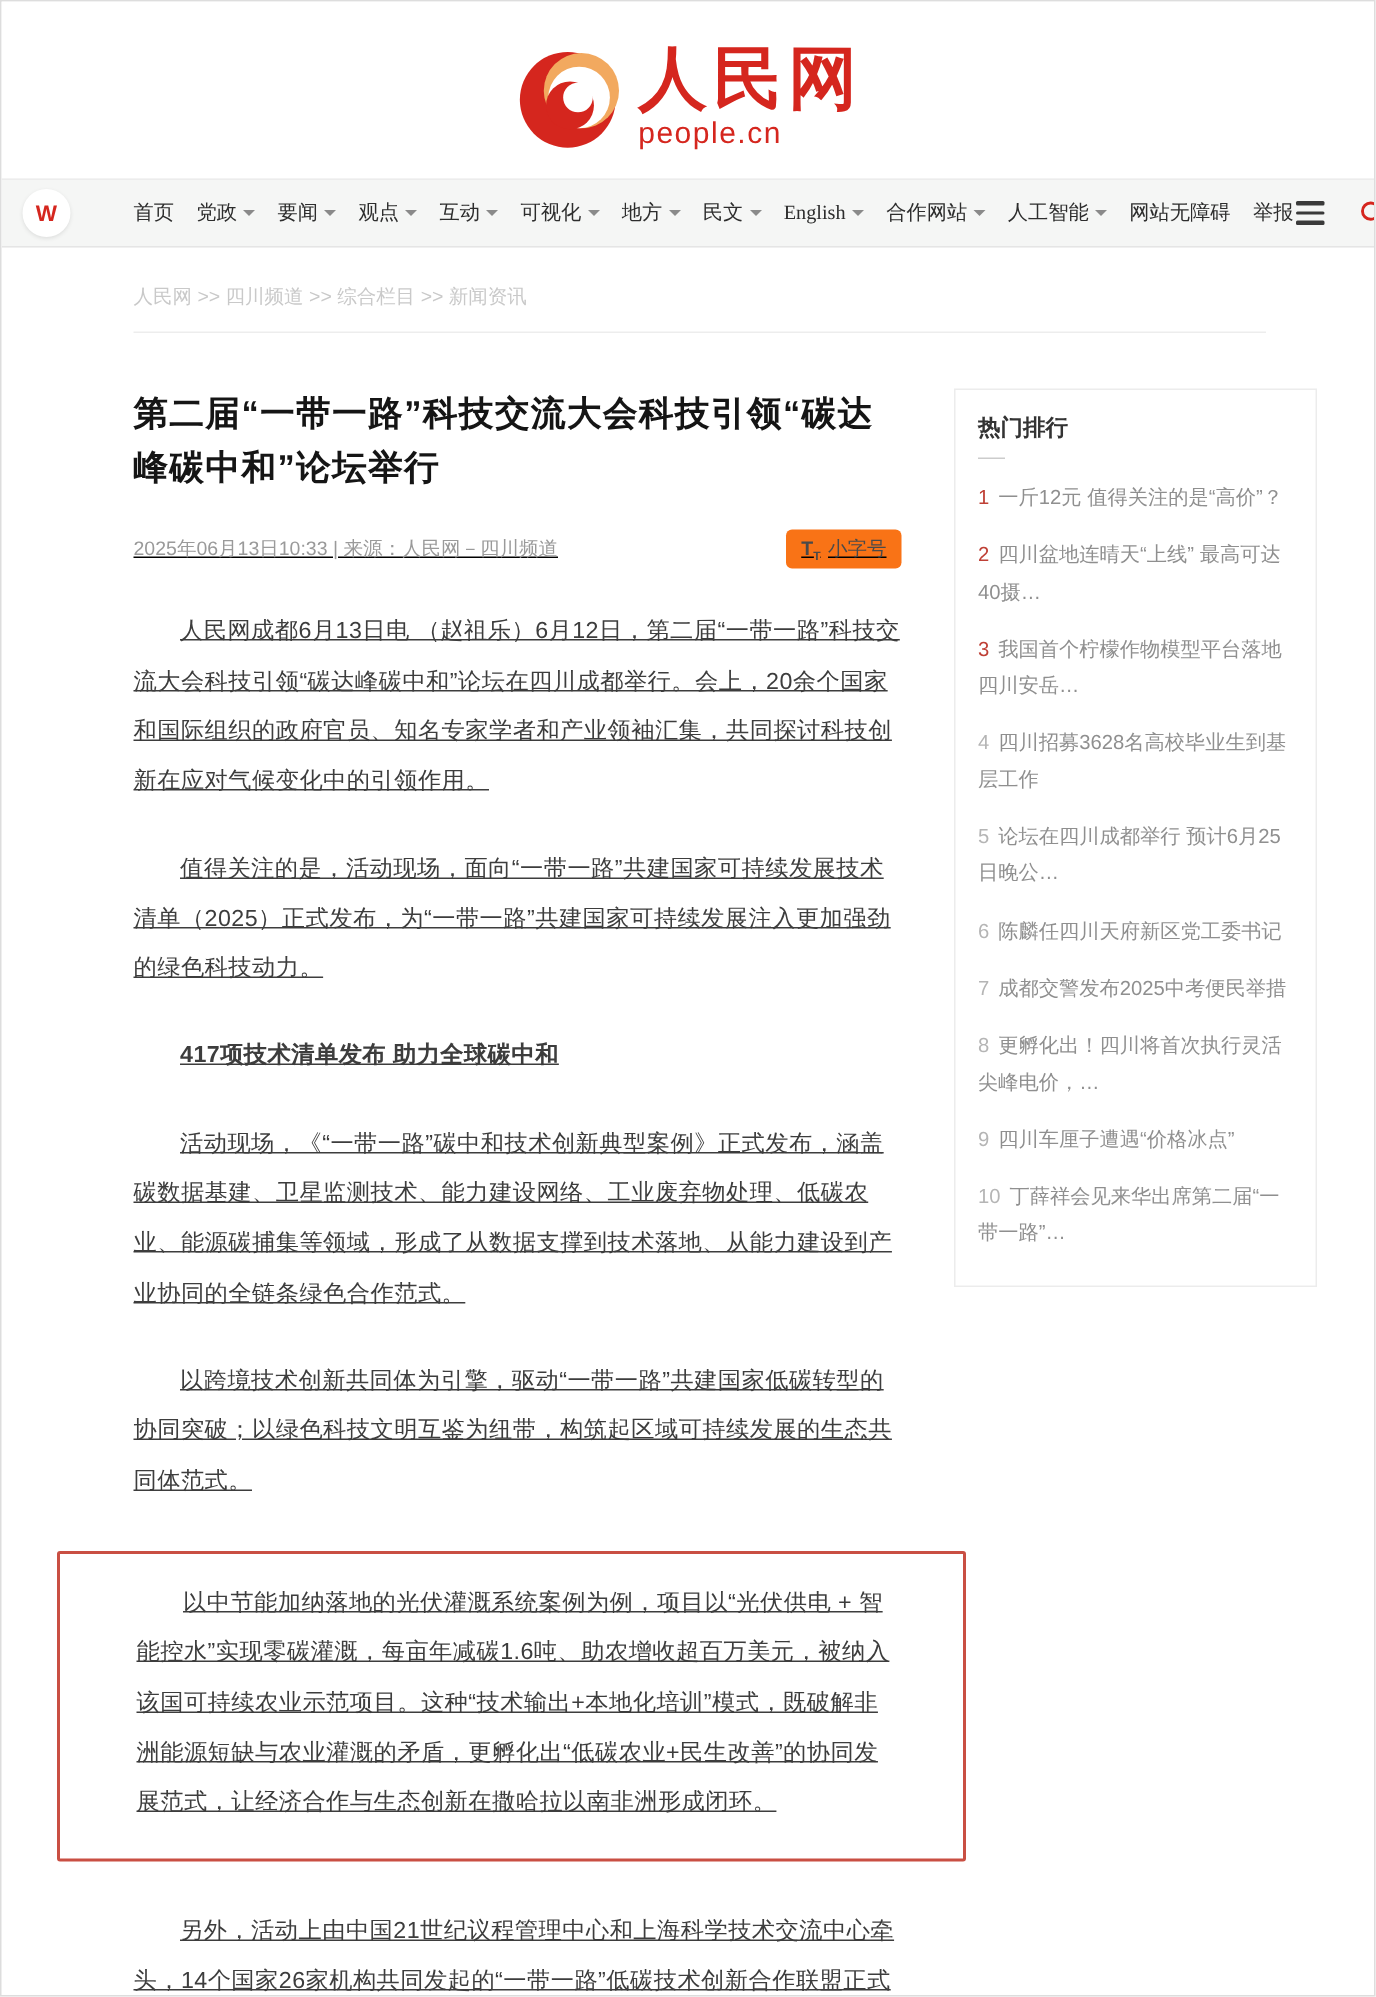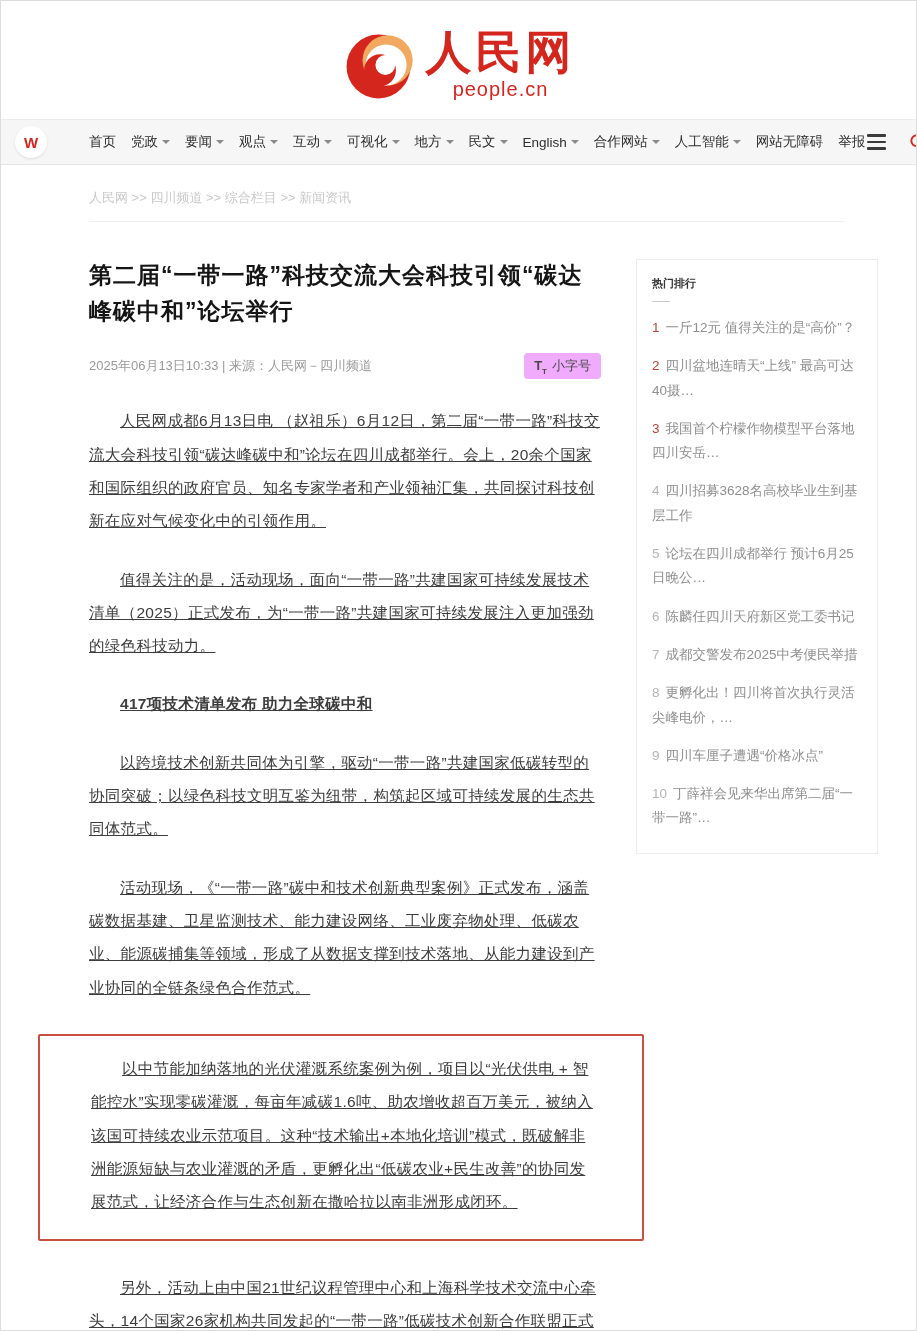--- a/index.html
+++ b/index.html
@@ -3,55 +3,55 @@
 <meta charset="utf-8">
 <style>
   * { margin:0; padding:0; box-sizing:border-box; }
   body { background:#e9eae9; font-family:"Liberation Sans","DejaVu Sans",sans-serif; }
   .screen { width:917px; height:1331px; margin:0 auto; background:#fff; position:relative; overflow:hidden; border:1px solid #ddd; }
 
   
   .site-header { height:118px; display:flex; align-items:center; justify-content:center; padding-top:10px; background:#fff; }
   .logo { display:flex; align-items:center; gap:8px; cursor:pointer; }
   .logo svg { width:76px; height:76px; }
-  .brand-txt { display:flex; flex-direction:column; align-items:center; }
+  .brand-txt { display:flex; flex-direction:column; align-items:flex-start; }
   .brand-cn { font-size:46px; font-weight:bold; color:#d5261e; letter-spacing:4px; line-height:1; font-family:"Liberation Serif","DejaVu Serif",serif; }
   .brand-en { font-size:20px; font-weight:normal; color:#d5261e; letter-spacing:1px; margin-top:2px; }
 
   
   .nav-bar { height:46px; background:#f5f6f5; border-top:1px solid #ececec; border-bottom:1px solid #e5e5e5; display:flex; align-items:center; padding:0 14px; }
   .w-badge { width:32px; height:32px; border-radius:50%; background:#fff; color:#d5261e; font-weight:bold; font-size:15px; display:flex; align-items:center; justify-content:center; box-shadow:0 1px 3px rgba(0,0,0,.10); cursor:pointer; flex:0 0 auto; }
-  .nav-items { display:flex; align-items:center; gap:15px; margin-left:42px; font-size:13.5px; color:#2d2d2d; }
+  .nav-items { display:flex; align-items:center; gap:15px; margin-left:42px; font-size:13.5px; color:#2d2d2d;font-family:Liberation Serif, serif; }
   .nav-item { display:flex; align-items:center; gap:4px; white-space:nowrap; cursor:pointer; }
   .caret { width:0; height:0; border:4px solid transparent; border-top-color:#8a8a8a; margin-top:4px; }
   .nav-right { margin-left:auto; display:flex; align-items:center; gap:20px; }
   .hamburger { display:flex; flex-direction:column; gap:4px; cursor:pointer; padding:2px; }
   .hamburger i { display:block; width:19px; height:2.5px; background:#3a3a3a; border-radius:1px; }
   .search-btn { cursor:pointer; display:flex; }
 
   
   .breadcrumb { margin:24px 72px 0 88px; font-size:13px; color:#c9c9c9; }
   .rule { margin:14px 72px 0 88px; border-bottom:1px solid #ededed; }
 
   
   .article { width:512px; margin-left:88px; }
   .article-title { margin-top:36px; font-size:23px; font-weight:bold; color:#151515; line-height:1.55; letter-spacing:1px; }
-  .meta-row { margin-top:24px; display:flex; justify-content:space-between; align-items:center; }
+  .meta-row { margin-top:24px; display:flex; justify-content:space-between; align-items:center;text-decoration:underline; }
   .meta-txt { font-size:13px; color:#9a9a9a; }
-  .font-btn { background:#f0abfc; border-radius:4px; padding:4px 10px; display:flex; align-items:flex-end; gap:5px; font-size:13px; color:#4a4a4a; cursor:pointer; }
+  .font-btn { background:#f97316; border-radius:4px; padding:4px 10px; display:flex; align-items:flex-end; gap:5px; font-size:13px; color:#4a4a4a; cursor:pointer; }
   .tt { font-weight:bold; font-size:13px; color:#4a4a4a; }
   .tt small { font-size:8px; vertical-align:sub; }
   .article-body p { font-size:15.5px; line-height:2.15; color:#3d3d3d; text-indent:2em; margin:25px 0; letter-spacing:.3px;text-decoration:underline; }
   .subhead { font-size:15.5px; font-weight:bold; color:#1e1e1e; text-indent:2em; margin:30px 0; letter-spacing:.3px; }
   .highlight-box { border:2px solid #c94f43; border-radius:2px; margin:30px -43px 30px -51px; padding:0 43px 4px 51px; }
   .highlight-box p { margin:16px 0; }
 
   
   .sidebar { position:absolute; top:258px; right:38px; width:242px; background:#fff; border:1px solid #ececec; padding:16px 15px 8px; }
-  .sidebar-title { font-size:11px; font-weight:600; color:#333; }
+  .sidebar-title { font-size:15px; font-weight:600; color:#333; }
   .sidebar-underline { width:18px; border-bottom:1px solid #ccc; margin-top:10px; }
   .hot-item { font-size:13.5px; color:#8f8f8f; line-height:1.8; margin:14px 0; cursor:pointer; }
   .rank { margin-right:6px; color:#b5b5b5; }
   .rank.top { color:#bf4036; }
 </style>
 </head>
 <body>
 
 <div class="screen">
 
@@ -151,22 +151,22 @@
       <span class="font-btn">
         <span class="tt"><span>T</span><small>T</small></span>
         <span>小字号</span>
       </span>
     </div>
 
     <div class="article-body">
       <p>人民网成都6月13日电 （赵祖乐）6月12日，第二届“一带一路”科技交流大会科技引领“碳达峰碳中和”论坛在四川成都举行。会上，20余个国家和国际组织的政府官员、知名专家学者和产业领袖汇集，共同探讨科技创新在应对气候变化中的引领作用。</p>
       <p>值得关注的是，活动现场，面向“一带一路”共建国家可持续发展技术清单（2025）正式发布，为“一带一路”共建国家可持续发展注入更加强劲的绿色科技动力。</p>
       <p class="subhead">417项技术清单发布 助力全球碳中和</p>
+      <p>活动现场，《“一带一路”碳中和技术创新典型案例》正式发布，涵盖碳数据基建、卫星监测技术、能力建设网络、工业废弃物处理、低碳农业、能源碳捕集等领域，形成了从数据支撑到技术落地、从能力建设到产业协同的全链条绿色合作范式。</p>
       <p>以跨境技术创新共同体为引擎，驱动“一带一路”共建国家低碳转型的协同突破；以绿色科技文明互鉴为纽带，构筑起区域可持续发展的生态共同体范式。</p>
-      <p>活动现场，《“一带一路”碳中和技术创新典型案例》正式发布，涵盖碳数据基建、卫星监测技术、能力建设网络、工业废弃物处理、低碳农业、能源碳捕集等领域，形成了从数据支撑到技术落地、从能力建设到产业协同的全链条绿色合作范式。</p>
       <div class="highlight-box">
         <p>以中节能加纳落地的光伏灌溉系统案例为例，项目以“光伏供电 + 智能控水”实现零碳灌溉，每亩年减碳1.6吨、助农增收超百万美元，被纳入该国可持续农业示范项目。这种“技术输出+本地化培训”模式，既破解非洲能源短缺与农业灌溉的矛盾，更孵化出“低碳农业+民生改善”的协同发展范式，让经济合作与生态创新在撒哈拉以南非洲形成闭环。</p>
       </div>
       <p>另外，活动上由中国21世纪议程管理中心和上海科学技术交流中心牵头，14个国家26家机构共同发起的“一带一路”低碳技术创新合作联盟正式启动成立，联盟的成立，将使各方在构建协同网络、组织协同创新、促进交流合作、推动资源共享等方面发挥积极作用，进一步凝聚国际低碳创新力量，为全球气候治理和碳中和目标提供科技支撑。</p>
 
     </div>
   </div>
 
   <div class="sidebar">
     <div class="sidebar-title">热门排行</div>

